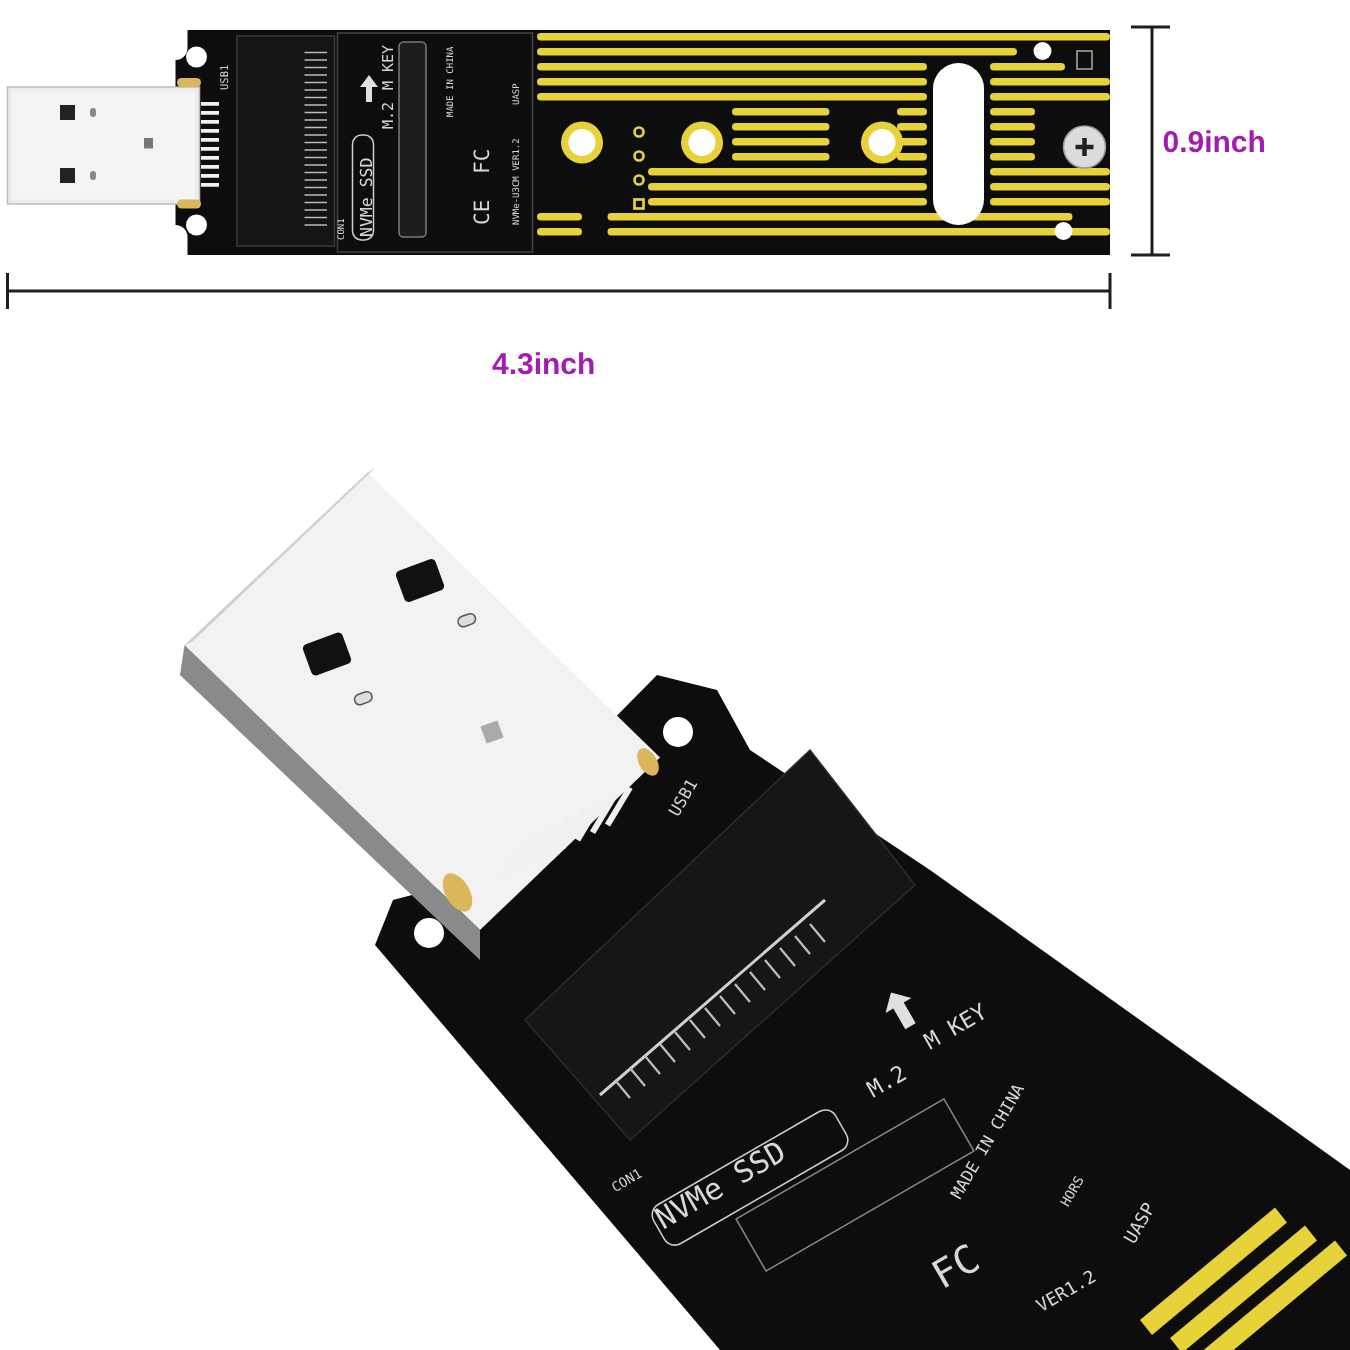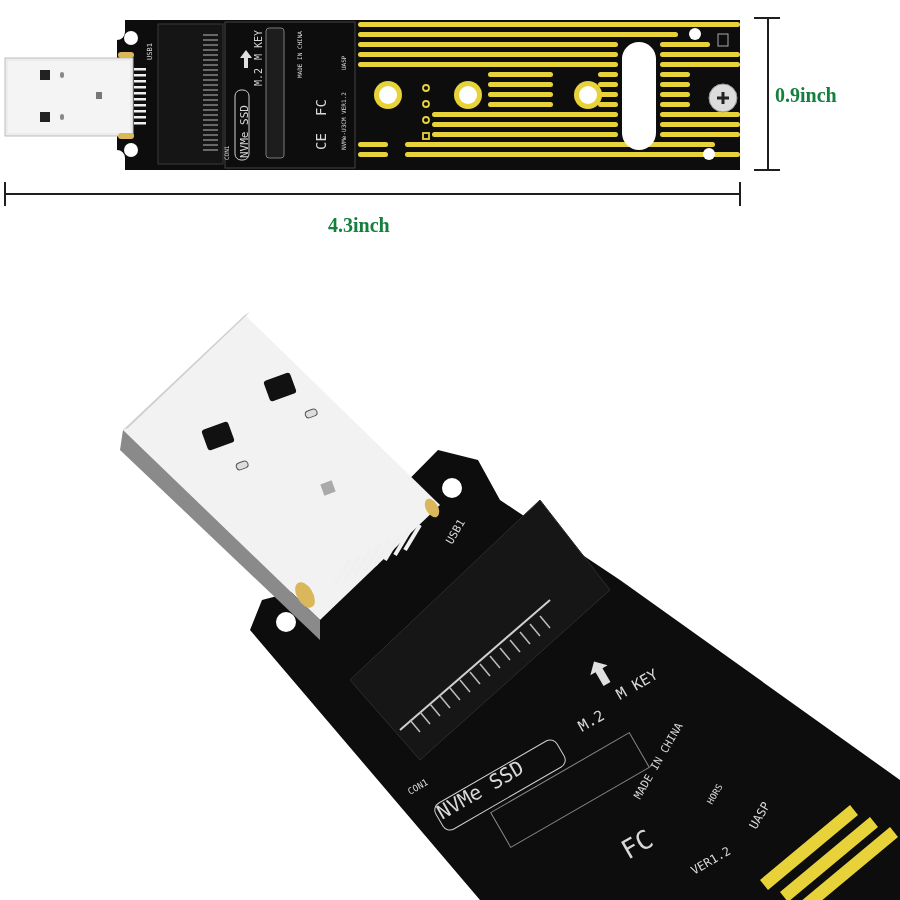--- a/index.html
+++ b/index.html
@@ -1,18 +1,18 @@
 <!DOCTYPE html>
 <html><head>
 <meta charset="utf-8">
 <style>
   html, body { margin:0; padding:0; background:#ffffff; }
   body { width:900px; height:900px; position:relative; overflow:hidden; font-family:"Liberation Sans", sans-serif; }
   .abs { position:absolute; }
-  .dim-label { font-family:Liberation Serif, serif; font-weight:bold; font-size:20px; color:#15803d; }
+  .dim-label { font-family:Liberation Sans, sans-serif; font-weight:bold; font-size:20px; color:#a21caf; }
   .silk { font-family:"DejaVu Sans Mono", monospace; fill:#d8d8d8; }
 </style>
 </head>
 <body>
 
 <div class="abs" style="left:0;top:0;width:900px;height:250px;">
   <svg width="900" height="250" viewBox="0 0 900 250">
 
     <path d="M125,20 L740,20 L740,170 L125,170 L125,158 A8,8 0 0 0 117,150 L117,40 A8,8 0 0 0 125,32 Z" fill="#0d0d0d"></path>
 
@@ -150,21 +150,21 @@
     <g stroke="#1e1e1e" stroke-width="2">
       <line x1="768" y1="18" x2="768" y2="170"></line>
       <line x1="754" y1="18" x2="780" y2="18"></line>
       <line x1="754" y1="170" x2="780" y2="170"></line>
       <line x1="5" y1="194" x2="740" y2="194"></line>
       <line x1="5" y1="182" x2="5" y2="206"></line>
       <line x1="740" y1="182" x2="740" y2="206"></line>
     </g>
   </svg>
   <div class="abs dim-label" style="left:775px;top:84px;">0.9inch</div>
-  <div class="abs dim-label" style="left:328px;top:214px;">4.3inch</div>
+  <div class="abs dim-label" style="left:328px;top:232px;">4.3inch</div>
 </div>
 
 <div class="abs" style="left:0;top:300px;width:900px;height:600px;">
   <svg width="900" height="600" viewBox="0 0 900 600">
 
     <path d="M438,150 L478,160 L500,200 L620,280 L900,480 L900,600 L480,600 L250,330 L262,300 L300,290 Z" fill="#0d0d0d"></path>
 
     <circle cx="452" cy="188" r="10" fill="#fff"></circle>
     <circle cx="286" cy="322" r="10" fill="#fff"></circle>
 

